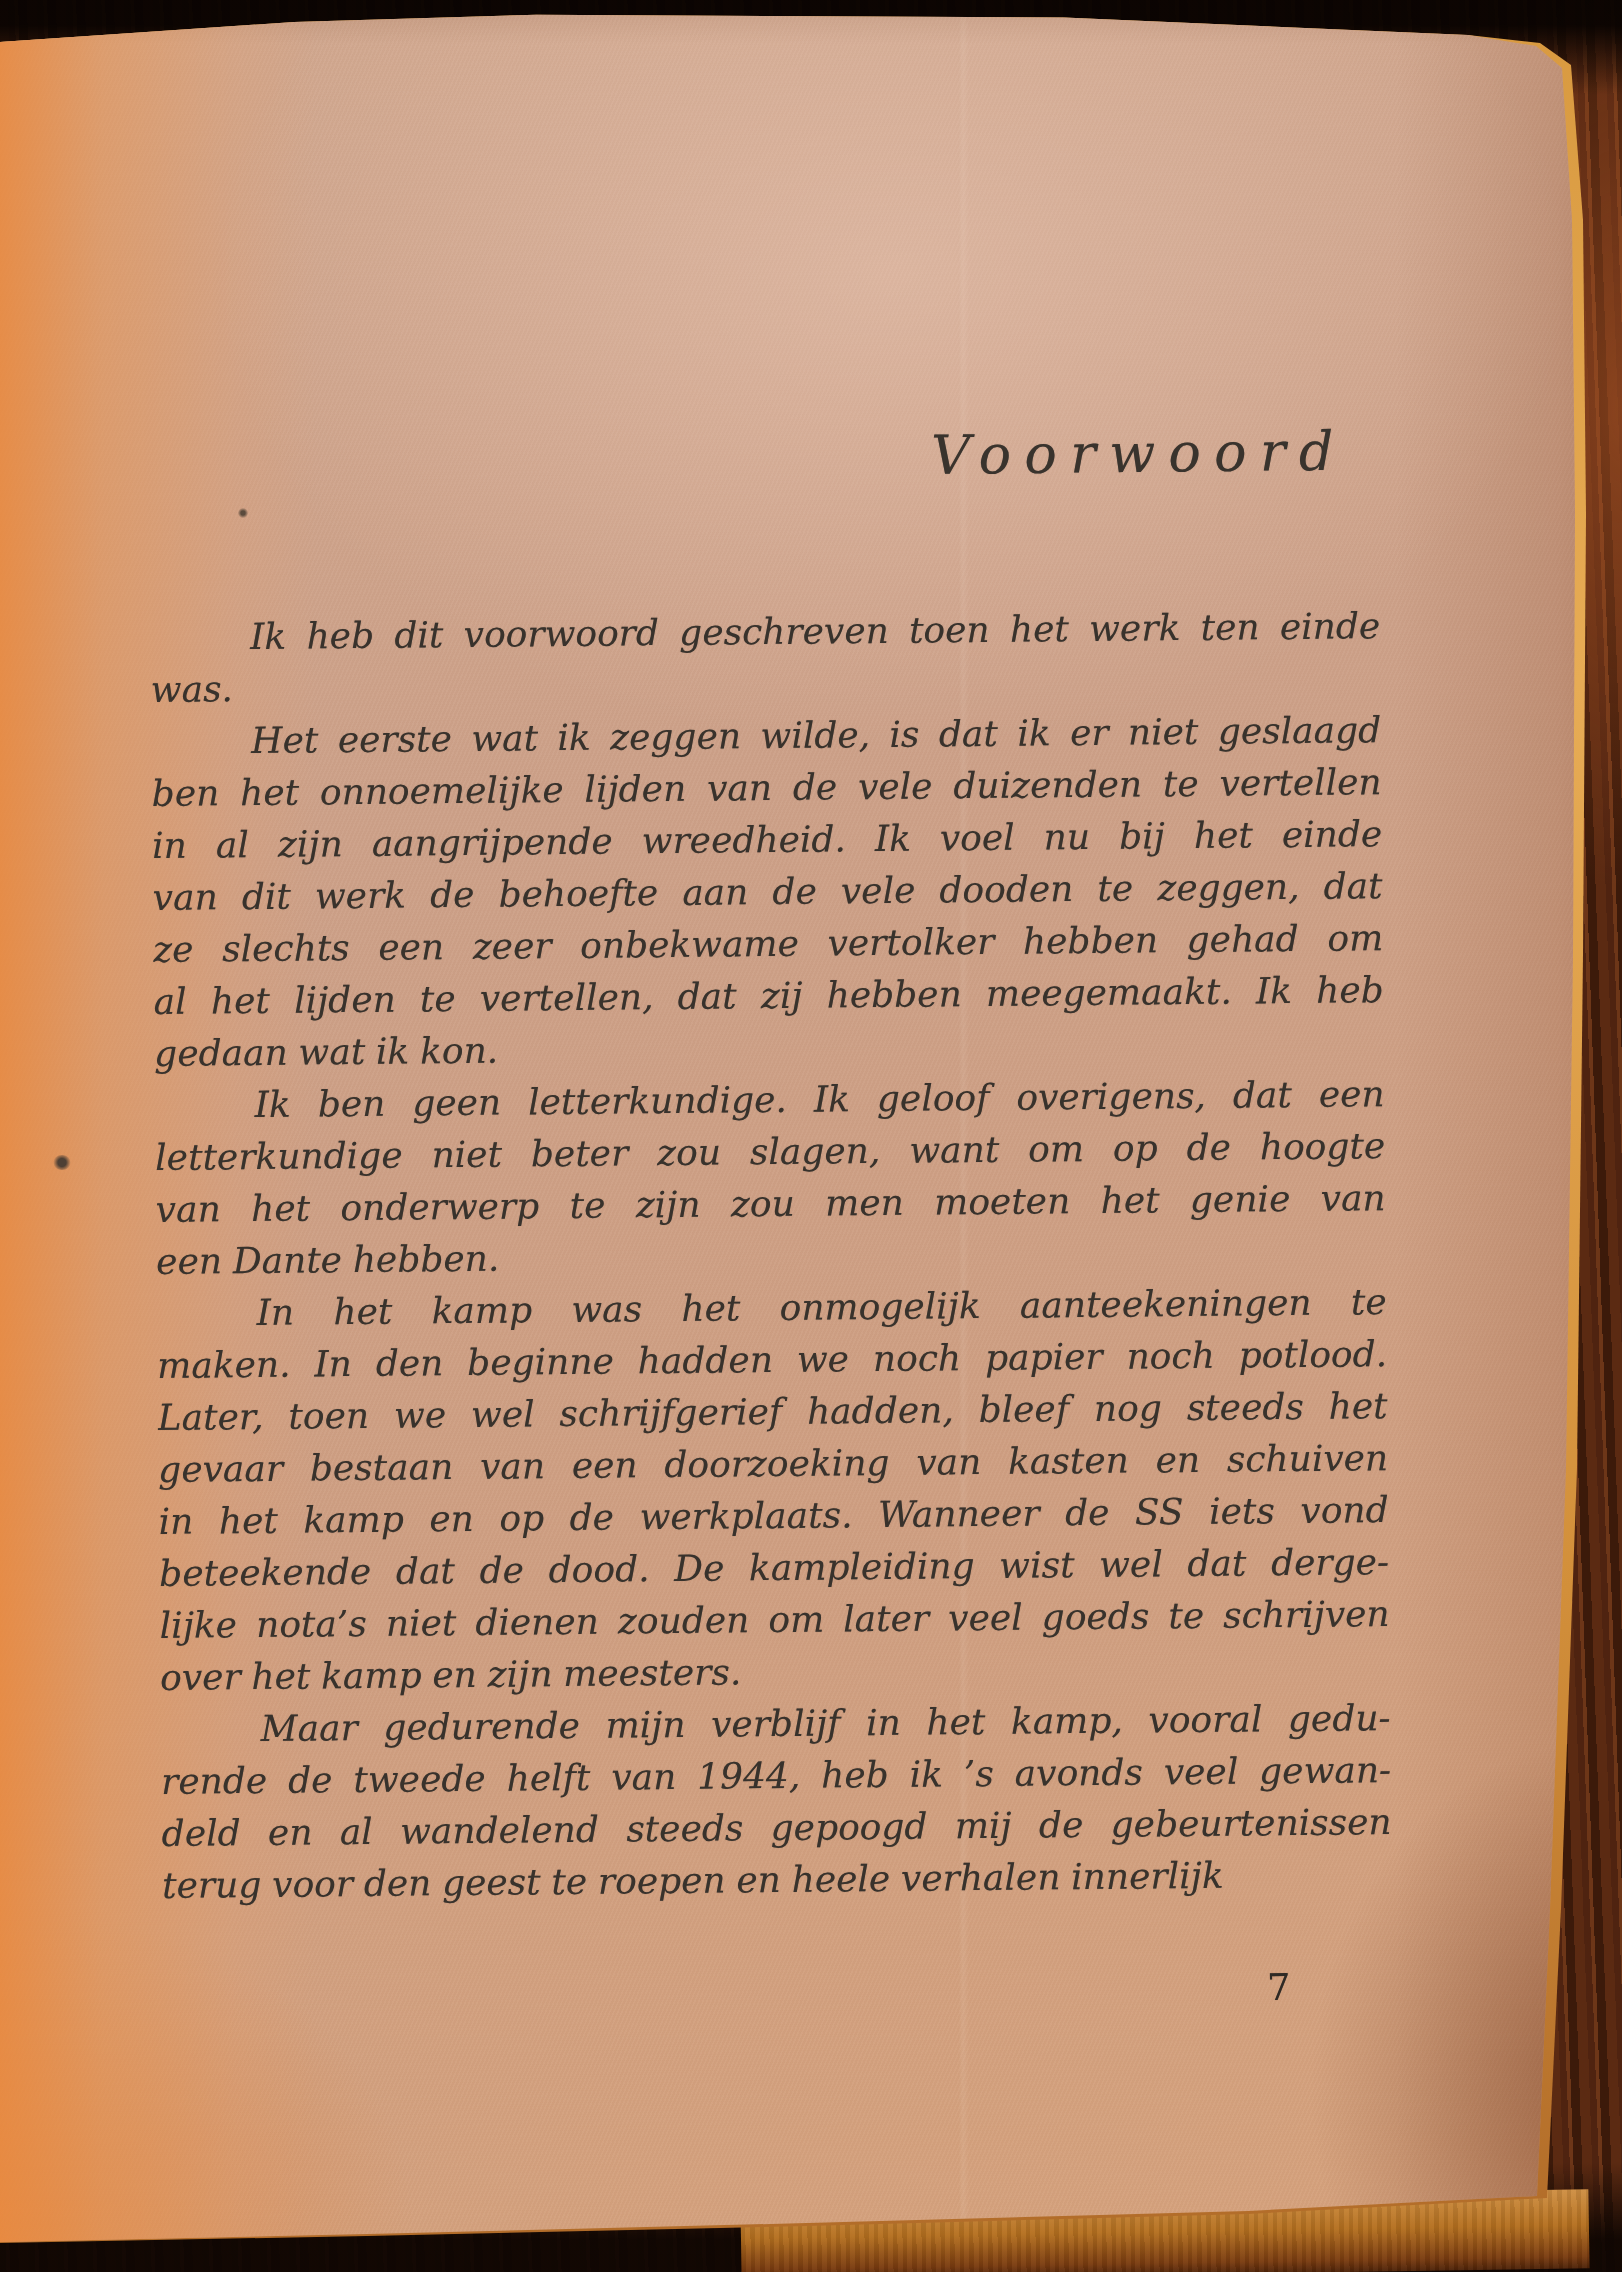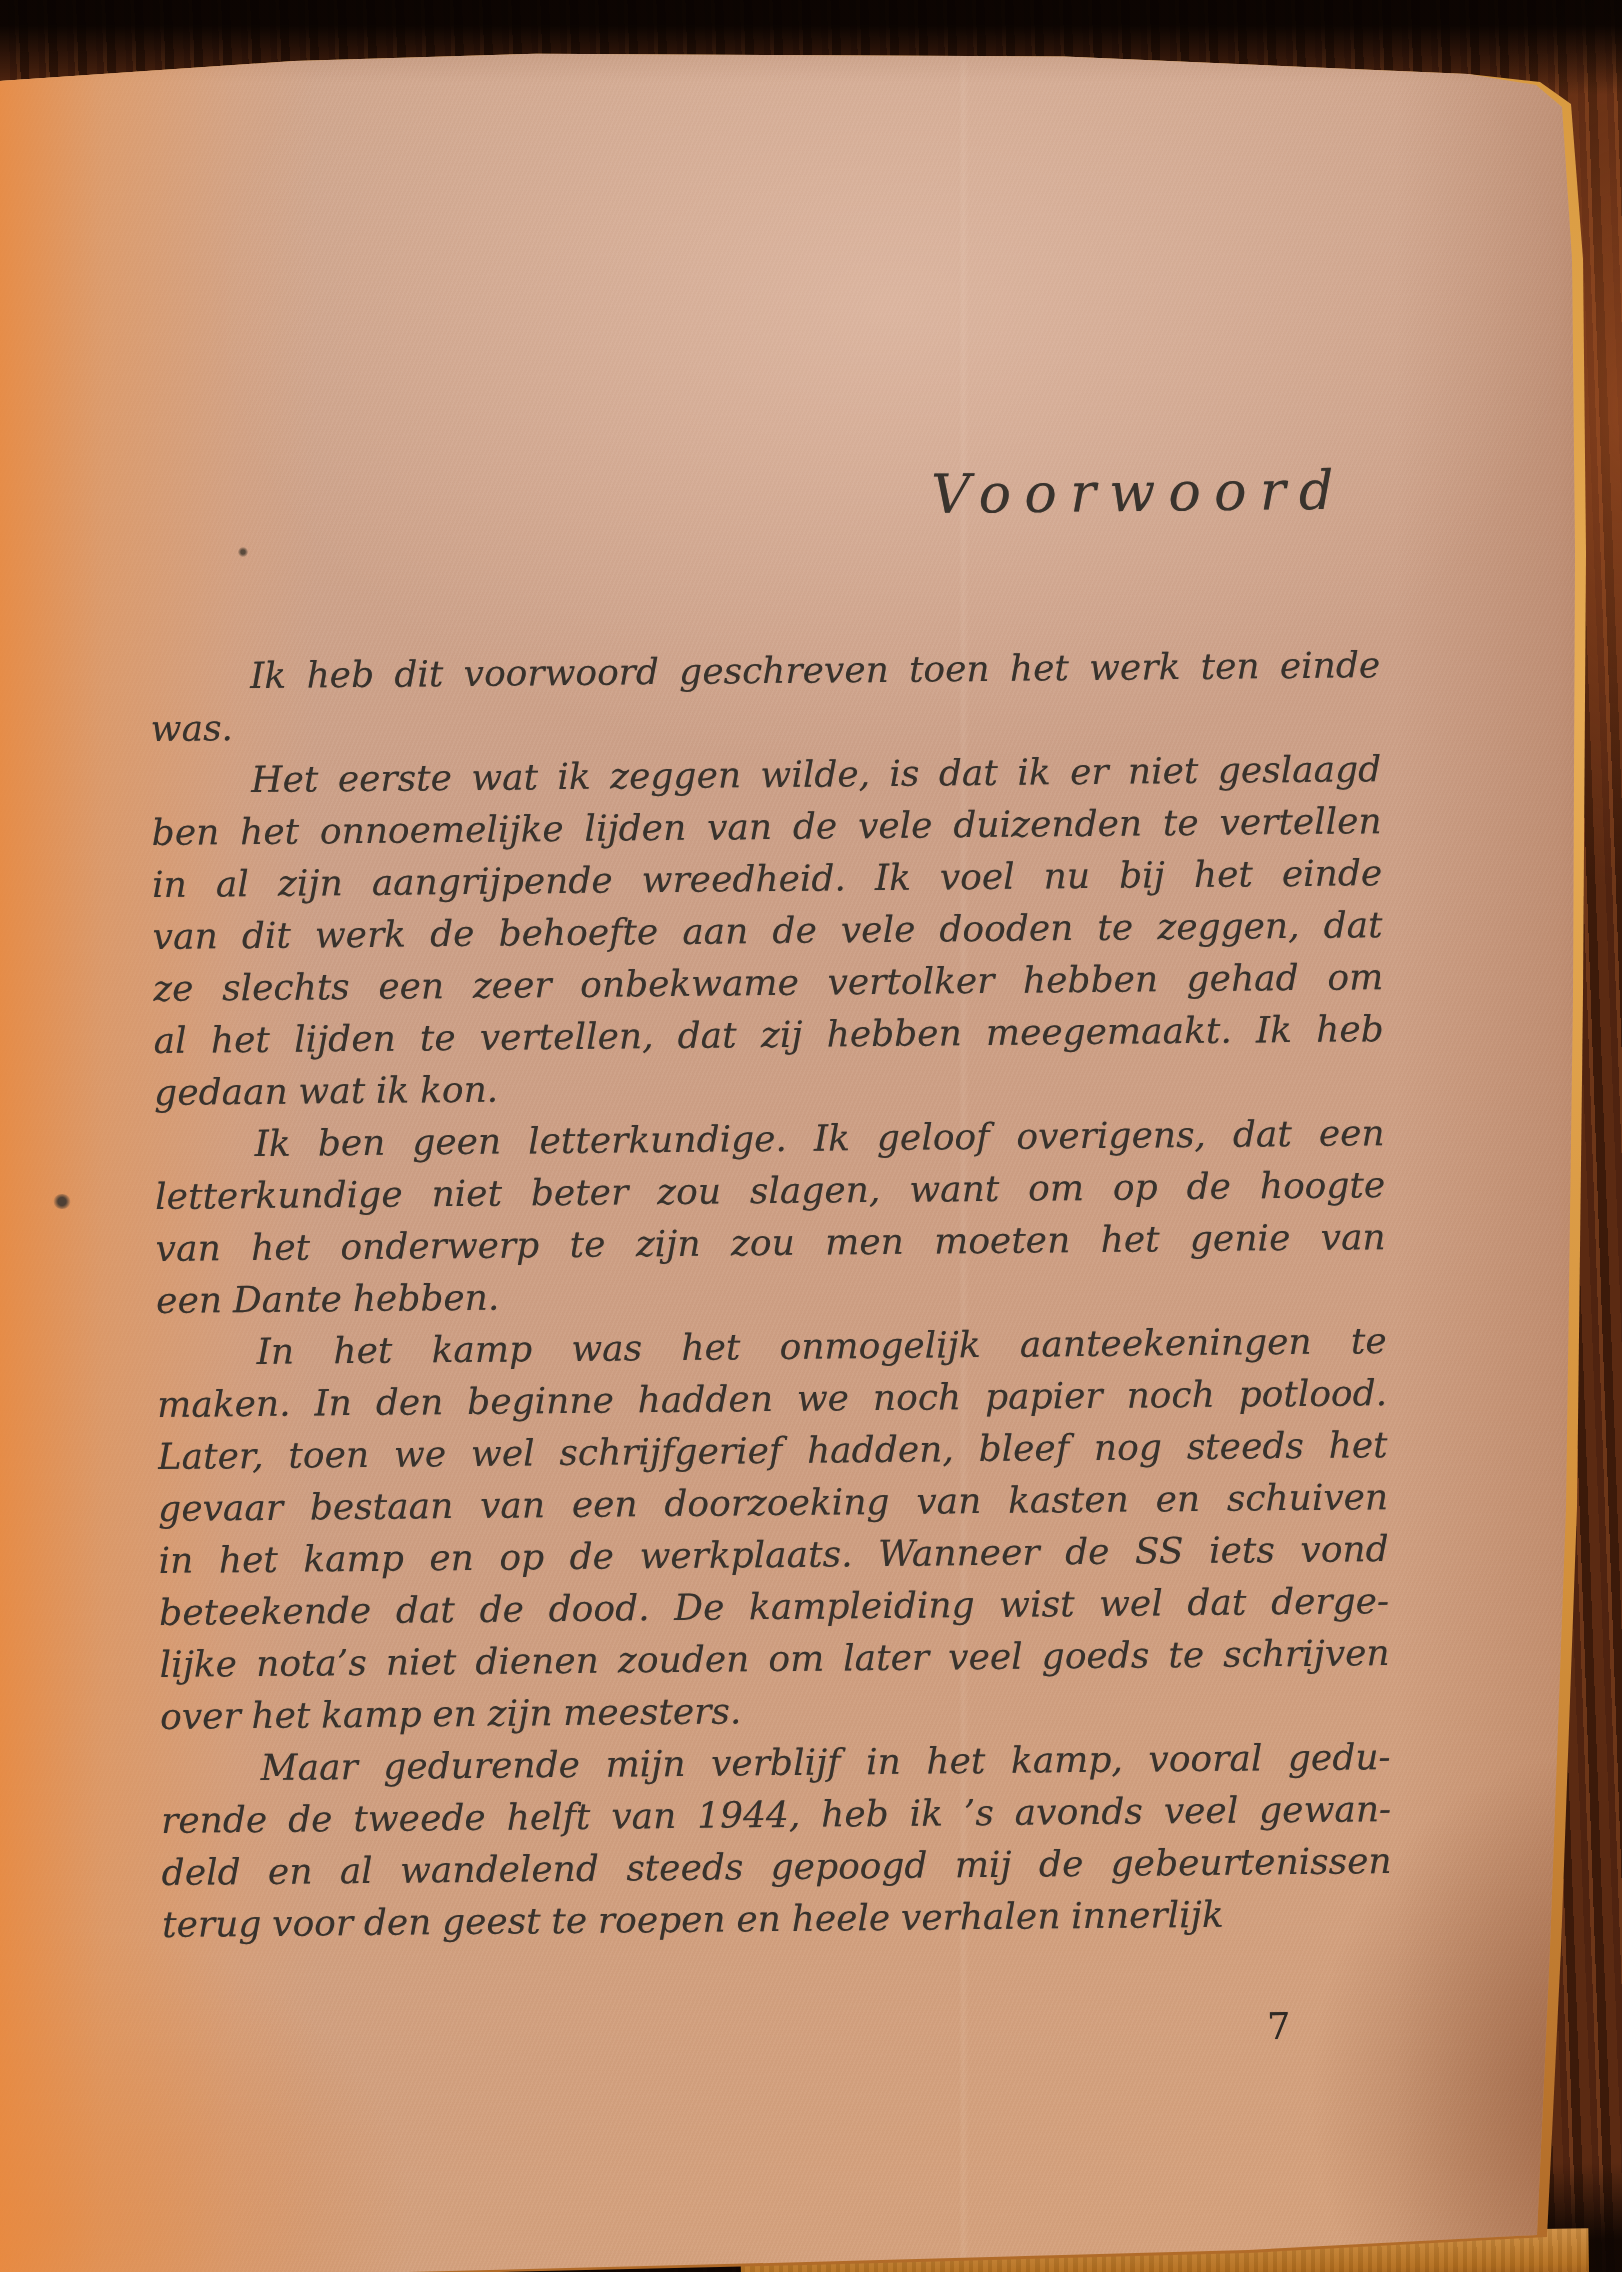--- a/index.html
+++ b/index.html
@@ -9,21 +9,21 @@
   }
   body {
     font-family: "DejaVu Serif", "Liberation Serif", serif;
     background:
       linear-gradient(to bottom, rgba(8,3,1,0.95) 0px, rgba(8,3,1,0.95) 25px, rgba(8,3,1,0) 95px),
       linear-gradient(to top, rgba(12,5,2,0.92) 0px, rgba(12,5,2,0.92) 34px, rgba(12,5,2,0) 110px),
       radial-gradient(ellipse 16% 30% at 100% 18%, rgba(176,88,40,0.55), transparent 70%),
       repeating-linear-gradient(88deg, #4f2310 0px 6.6px, #6d3618 6.6px 10.3px, #3c1a0a 10.3px 19px, #5b2a12 19px 29px),
       #2a1208;
   }
-  .photo { position: absolute; inset: 0; margin-top: 39px; }
+  .photo { position: absolute; inset: 0; }
 
   
   .stack {
     position: absolute; left: 741px; top: 2196px; width: 848px; height: 79px;
     transform: rotate(-0.9deg);
     background:
       repeating-linear-gradient(90deg, rgba(0,0,0,0.08) 0 4.4px, rgba(255,255,255,0.03) 4.4px 9.5px),
       linear-gradient(to bottom, #cf8f43 0%, #b5701f 45%, #7a3c10 85%, #4c2208 100%);
     z-index: 1;
   }

